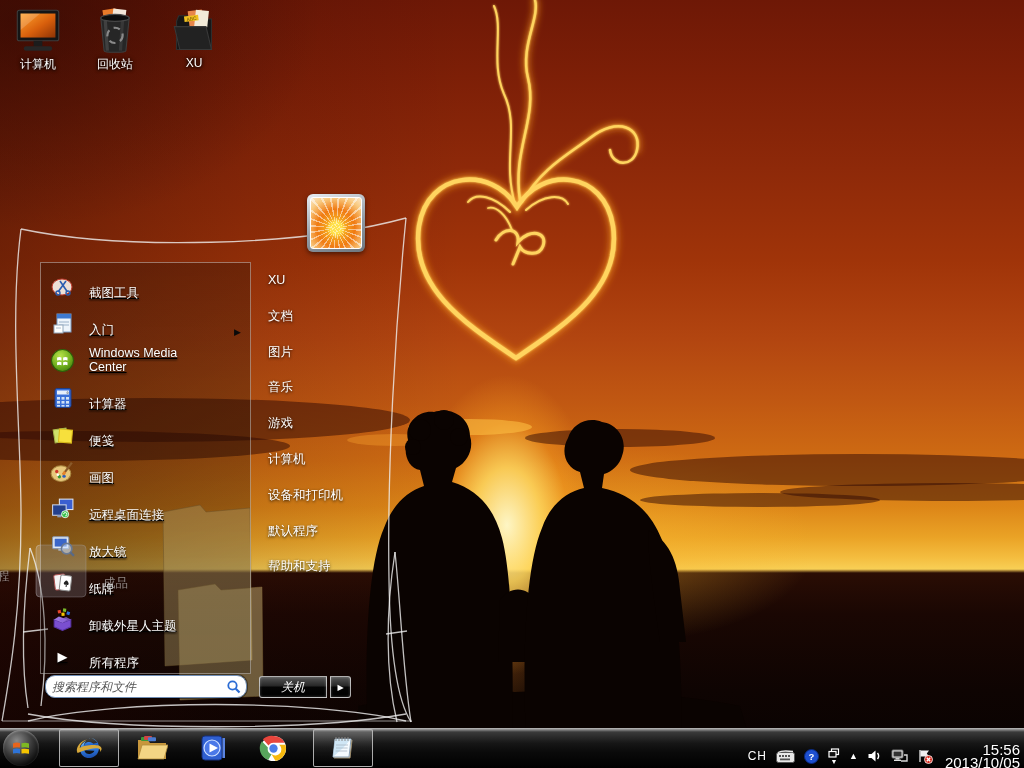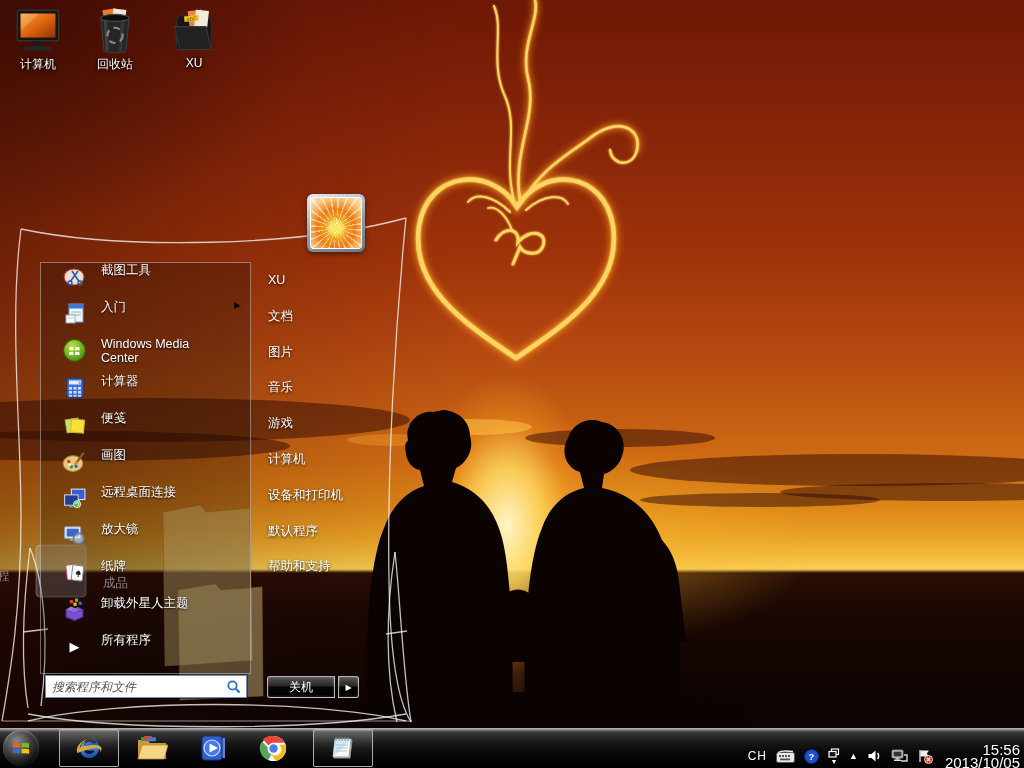--- a/index.html
+++ b/index.html
@@ -22,39 +22,39 @@
   .dicon svg{margin:0 auto;}
 
   
   #art,#warp{position:absolute;left:0;top:0;pointer-events:none;}
   #art{z-index:1;} #warp{z-index:2;}
 
   
   #sm-left{position:absolute;left:40px;top:262px;width:209px;height:410px;z-index:4;
     background:linear-gradient(180deg,rgba(28,13,6,.30),rgba(12,6,3,.24));
     border:1px solid rgba(225,225,225,.45);}
-  .sm-row{position:relative;display:flex;align-items:flex-start;height:37px;padding-left:20px;}
+  .sm-row{position:relative;display:flex;align-items:flex-end;height:37px;padding-left:8px;text-decoration:underline;}
   .sm-ic{width:27px;height:27px;flex:0 0 27px;display:flex;align-items:center;justify-content:center;}
   .sm-label{margin-left:13px;font-size:12.5px;line-height:14px;color:#fff;white-space:pre-line;
     text-shadow:0 1px 2px rgba(0,0,0,.9);}
   .flyout{position:absolute;right:9px;font-size:9px;color:#0a0a0a;}
   .ap-tri{font-size:13px;color:#fff;text-shadow:0 1px 2px #000;}
   .ghost-txt{position:absolute;font-size:12.5px;color:rgba(255,255,255,.5);z-index:5;text-shadow:0 1px 2px rgba(0,0,0,.5);}
   #ghosts{z-index:3;}
 
   #sm-right{position:absolute;left:268px;top:263px;width:130px;z-index:4;}
   .smr-item{height:35.8px;line-height:35.8px;font-size:12.5px;color:#fff;text-shadow:0 1px 3px rgba(0,0,0,.9);}
 
   #sm-search{position:absolute;left:45px;top:675px;width:200px;height:21px;z-index:5;
-    background:#fff;border:1px solid #6e8cb4;border-radius:0;display:flex;align-items:center;box-shadow:0 0 0 1px rgba(0,0,0,.4);}
+    background:#fff;border:1px solid #6e8cb4;border-radius:10px;display:flex;align-items:center;box-shadow:0 0 0 1px rgba(0,0,0,.4);}
   #sm-search input{flex:1;border:0;outline:0;background:transparent;font-size:12px;padding:0 4px 0 6px;
     font-family:inherit;color:#333;}
   #sm-search input::placeholder{color:#555;font-style:italic;opacity:1;}
 
-  #shutdown{position:absolute;left:267px;top:676px;height:36px;z-index:5;display:flex;}
+  #shutdown{position:absolute;left:259px;top:676px;height:36px;z-index:5;display:flex;font-style:italic;}
   .sd-btn{height:20px;display:flex;align-items:center;justify-content:center;color:#fff;font-size:12px;
     background:linear-gradient(180deg,#555 0%,#262626 45%,#050505 50%,#000 100%);
     border:1px solid rgba(235,235,235,.75);box-shadow:inset 0 0 3px rgba(255,255,255,.25);}
   #sd-main{width:66px;border-radius:3px 0 0 3px;}
   #sd-arrow{width:19px;margin-left:3px;border-radius:0 3px 3px 0;font-size:8px;}
 
   
   #user-tile{position:absolute;left:307px;top:194px;width:58px;height:58px;z-index:6;border-radius:6px;
     background:linear-gradient(160deg,#e8edf2,#8d97a1 60%,#6d767e);padding:3px;box-sizing:border-box;
     box-shadow:0 2px 5px rgba(0,0,0,.5);}

